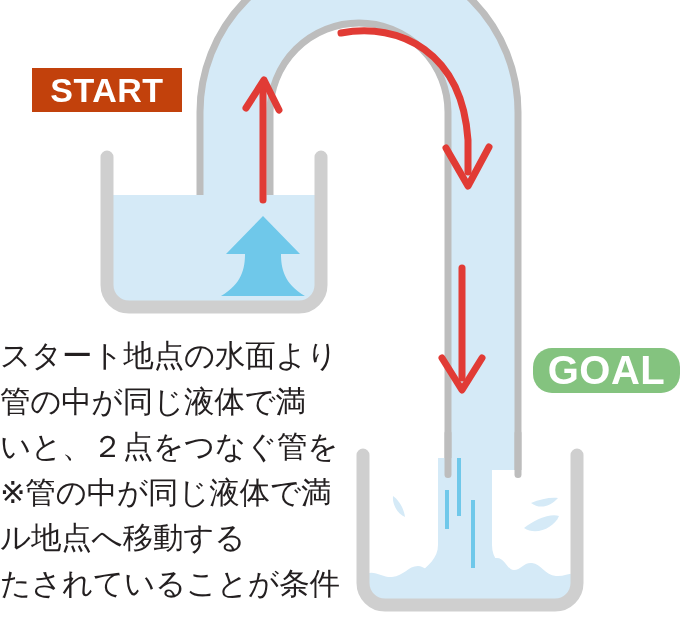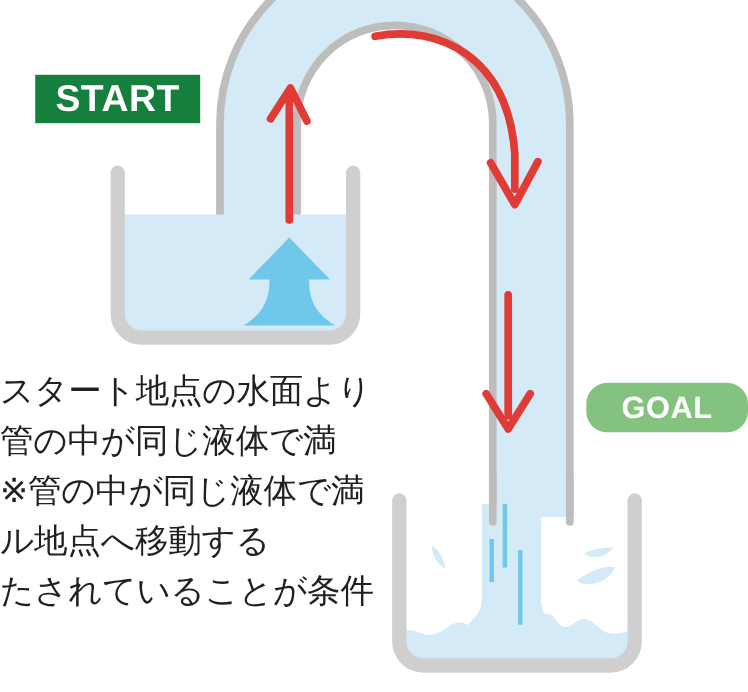--- a/index.html
+++ b/index.html
@@ -22,21 +22,21 @@
     letter-spacing:0.5px;
     box-sizing:border-box;
     user-select:none;
   }
   #tag-start{
     left:32px;top:68px;width:150px;height:44px;
     font-size:34px;
   }
   #tag-goal{
     left:533px;top:348px;width:147px;height:45px;
-    font-size:28px;
+    font-size:40px;
     border-radius:19px;
   }
 
   
   #caption{
     position:absolute;
     left:0px;top:333px;
     width:340px;
     color:#231f20;
     font-size:30.5px;
@@ -175,29 +175,30 @@
         <polyline points="446,148 468,186 489,147" fill="none"></polyline>
       </g>
 
       <g>
         <line x1="462" y1="268" x2="462" y2="378"></line>
         <polyline points="442,358 462,390 482,358" fill="none"></polyline>
       </g>
     </g>
   </svg>
 
-  <div class="tag" id="tag-start" style="background:#15803d;">
+  <div class="tag" id="tag-start" style="background:#c2410c;">
     <span>START</span>
   </div>
 
   <div class="tag" id="tag-goal" style="background:#84c37f;">
     <span>GOAL</span>
   </div>
 
   <div id="caption">
     <span class="ln">スタート地点の水面より</span>
     <span class="ln">管の中が同じ液体で満</span>
+    <span class="ln">いと、２点をつなぐ管を</span>
     <span class="ln">※管の中が同じ液体で満</span>
     <span class="ln">ル地点へ移動する</span>
     <span class="ln">たされていることが条件</span>
   </div>
 
 </div>
 
 </body></html>

